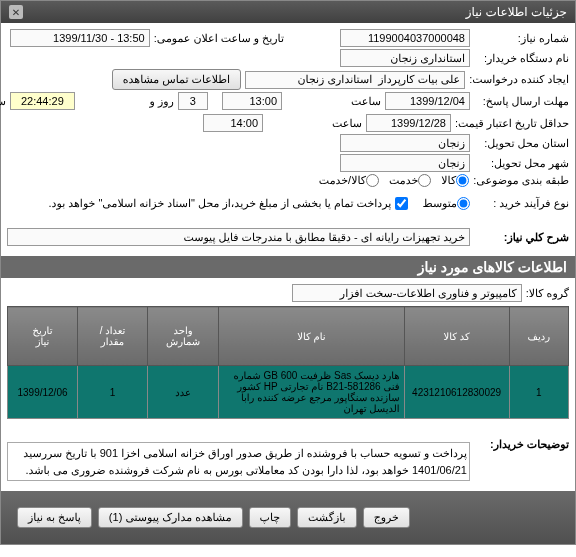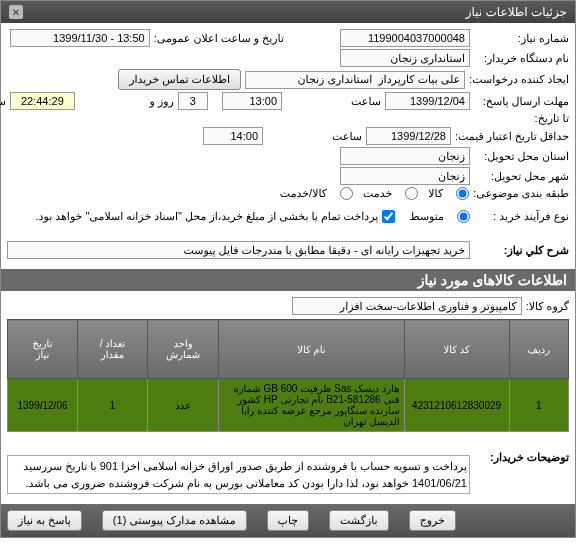--- a/index.html
+++ b/index.html
@@ -8,28 +8,28 @@
 .titlebar { background: linear-gradient(#5a5a5a,#404040); color: #fff; padding: 4px 8px; font-size: 12px; display: flex; justify-content: space-between; align-items: center; }
 .titlebar .close { width: 14px; height: 14px; background: #bbb; border-radius: 2px; display: flex; align-items: center; justify-content: center; font-size: 10px; color: #333; cursor: pointer; }
 .section-hdr { background: #6a6a6a; color: #fff; padding: 3px 8px; font-size: 14px; font-weight: bold; }
 .content { padding: 6px; }
 .row { display: flex; align-items: center; margin-bottom: 4px; gap: 4px; }
 .lbl { font-size: 11px; white-space: nowrap; }
 .inp { border: 1px solid #999; padding: 2px 4px; font-size: 11px; background: #fff; font-family: inherit; }
 .inp[readonly] { background: #fafafa; }
 .btn { background: linear-gradient(#f7f7f7,#e0e0e0); border: 1px solid #888; padding: 3px 10px; font-size: 11px; border-radius: 3px; cursor: pointer; font-family: inherit; }
 .radios { display: flex; gap: 10px; align-items: center; }
-.radios label { display: flex; align-items: flex-end; gap: 13px; font-size: 11px; }
+.radios label { display: flex; align-items: flex-end; gap: 0; font-size: 11px; }
 .chk-row { display: flex; align-items: center; gap: 4px; font-size: 11px; margin: 8px 0; }
 .tbl { width: 100%; border-collapse: collapse; font-size: 10px; margin-top: 2px; }
 .tbl th { background: linear-gradient(#8a8a8a,#6a6a6a); color: #fff; padding: 18px; border: 1px solid #555; font-weight: normal; }
-.tbl td { background: #4d7c0f; padding: 4px; border: 1px solid #888; text-align: center; }
+.tbl td { background: #0f766e; padding: 4px; border: 1px solid #888; text-align: center; }
 .tbl td.right { text-align: right; }
 .desc-box { border: 1px solid #aaa; padding: 2px; font-size: 11px; line-height: 1.5; margin-top: 4px; }
-.btnbar { background: linear-gradient(#6a6a6a,#505050); padding: 6px; display: flex; gap: 20px; justify-content: flex-start; flex-direction: row-reverse; }
+.btnbar { background: linear-gradient(#6a6a6a,#505050); padding: 16px; display: flex; gap: 6px; justify-content: flex-start; flex-direction: row-reverse; }
 .grid2 { display: grid; grid-template-columns: 1fr 1fr; gap: 2px 8px; }
 .cell { display: flex; align-items: center; gap: 4px; }
 .cell .lbl { min-width: 95px; text-align: right; }
 .time-input { width: 60px; }
 .date-input { width: 85px; }
 .val-input { width: 130px; }
 </style>
 </head>
 <body>
 
@@ -52,38 +52,35 @@
 
       <div class="cell">
         <span class="lbl">نام دستگاه خریدار:</span>
         <input class="inp val-input" readonly="" value="استانداری زنجان" style="">
       </div>
       <div class="cell"></div>
 
       <div class="cell" style="grid-column:1/3">
         <span class="lbl">ایجاد کننده درخواست:</span>
         <input class="inp" style="width: 220px;" readonly="" value="علی بیات کارپرداز  استانداری زنجان">
-        <button class="btn">اطلاعات تماس خریدار</button>
+        <button class="btn">اطلاعات تماس مشاهده</button>
       </div>
 
       <div class="cell" style="grid-column:1/3">
         <span class="lbl">مهلت ارسال پاسخ:</span>
         <input class="inp date-input" readonly="" value="1399/12/04" style="">
         <span class="lbl">ساعت</span>
         <input class="inp time-input" readonly="" value="13:00" style="">
         &nbsp;&nbsp;
         <input class="inp" style="width: 30px; text-align: center;" readonly="" value="3">
         <span class="lbl">روز و</span>
         <input class="inp" style="width: 65px; text-align: center; background: rgb(255, 255, 204);" readonly="" value="22:44:29">
         <span class="lbl">ساعت باقی مانده</span>
       </div>
 
-      <div class="cell">
-        <span class="lbl">تا تاریخ:</span>
-      </div>
       <div class="cell"></div>
 
       <div class="cell" style="grid-column:1/3">
         <span class="lbl">حداقل تاریخ اعتبار قیمت:</span>
         <input class="inp date-input" readonly="" value="1399/12/28" style="">
         <span class="lbl">ساعت</span>
         <input class="inp time-input" readonly="" value="14:00" style="">
       </div>
 
       <div class="cell">

